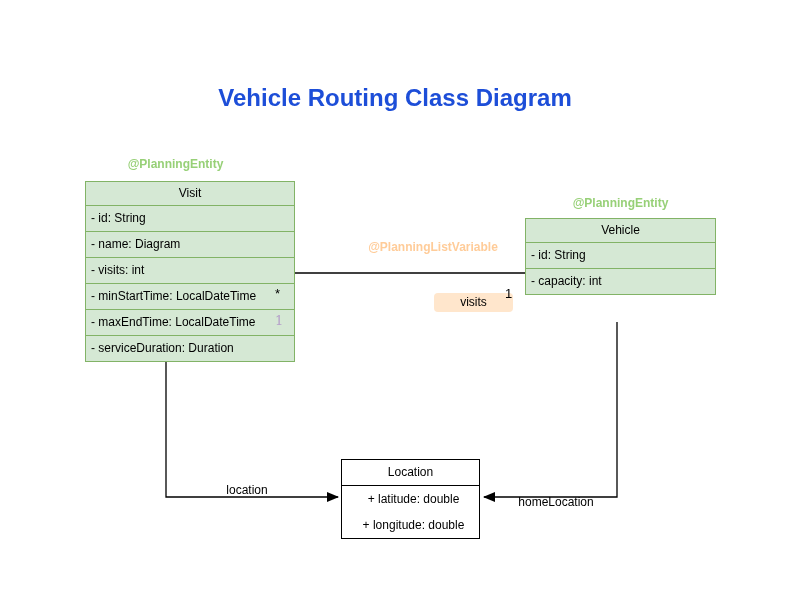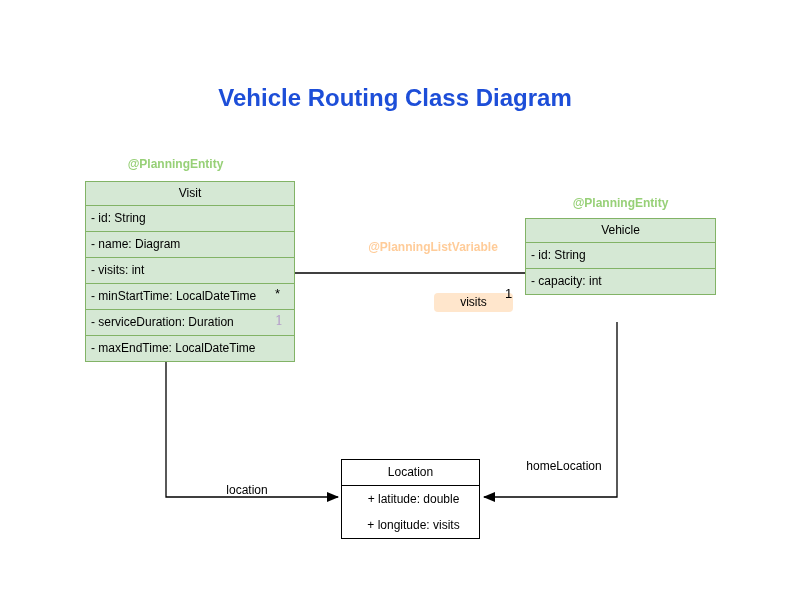--- a/index.html
+++ b/index.html
@@ -76,45 +76,45 @@
   </svg>
 
   <div class="annotation green" style="left:85px;top:157px;width:181px;">@PlanningEntity</div>
   <div class="uml-class green" style="left:85px;top:181px;width:210px;">
     <div class="uml-header">Visit</div>
     <div>
         <div class="attr-row">- id: String</div>
         <div class="attr-row">- name: Diagram</div>
         <div class="attr-row">- visits: int</div>
         <div class="attr-row">- minStartTime: LocalDateTime</div>
+        <div class="attr-row">- maxEndTime: LocalDateTime</div>
         <div class="attr-row">- serviceDuration: Duration</div>
-        <div class="attr-row">- maxEndTime: LocalDateTime</div>
       </div>
   </div>
 
   <div class="annotation green" style="left:525px;top:196px;width:191px;">@PlanningEntity</div>
   <div class="uml-class green" style="left:525px;top:218px;width:191px;">
     <div class="uml-header">Vehicle</div>
     <div>
         <div class="attr-row">- id: String</div>
         <div class="attr-row">- capacity: int</div>
       </div>
   </div>
 
   <div class="uml-class plain" style="left:341px;top:459px;width:139px;">
     <div class="uml-header">Location</div>
     <div>
         <div class="attr-row">+ latitude: double</div>
-        <div class="attr-row">+ longitude: visits</div>
+        <div class="attr-row">+ longitude: double</div>
       </div>
   </div>
 
   <div class="annotation orange" style="left:333px;top:240px;width:200px;">@PlanningListVariable</div>
   <div class="edge-badge" style="left:434px;top:253px;width:79px;height:19px;line-height:19px;margin-top:40px;">visits</div>
   <div class="multiplicity" style="left:275px;top:286px;">*</div>
   <div class="multiplicity" style="left:505px;top:286px;">1</div>
   <div class="multiplicity index" style="left:275px;top:313px;">1</div>
 
   <div class="edge-label" style="left:207px;top:483px;width:80px;">location</div>
 
-  <div class="edge-label" style="left:516px;top:459px;width:80px;margin-left:8px;">homeLocation</div>
+  <div class="edge-label" style="left:516px;top:495px;width:80px;">homeLocation</div>
 
 </div>
 
 </body></html>

